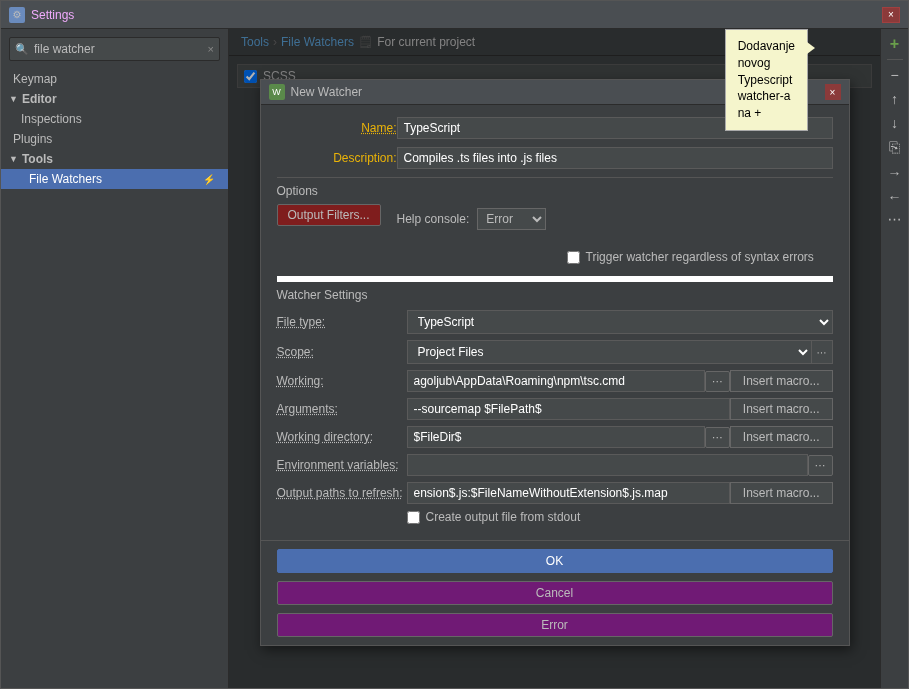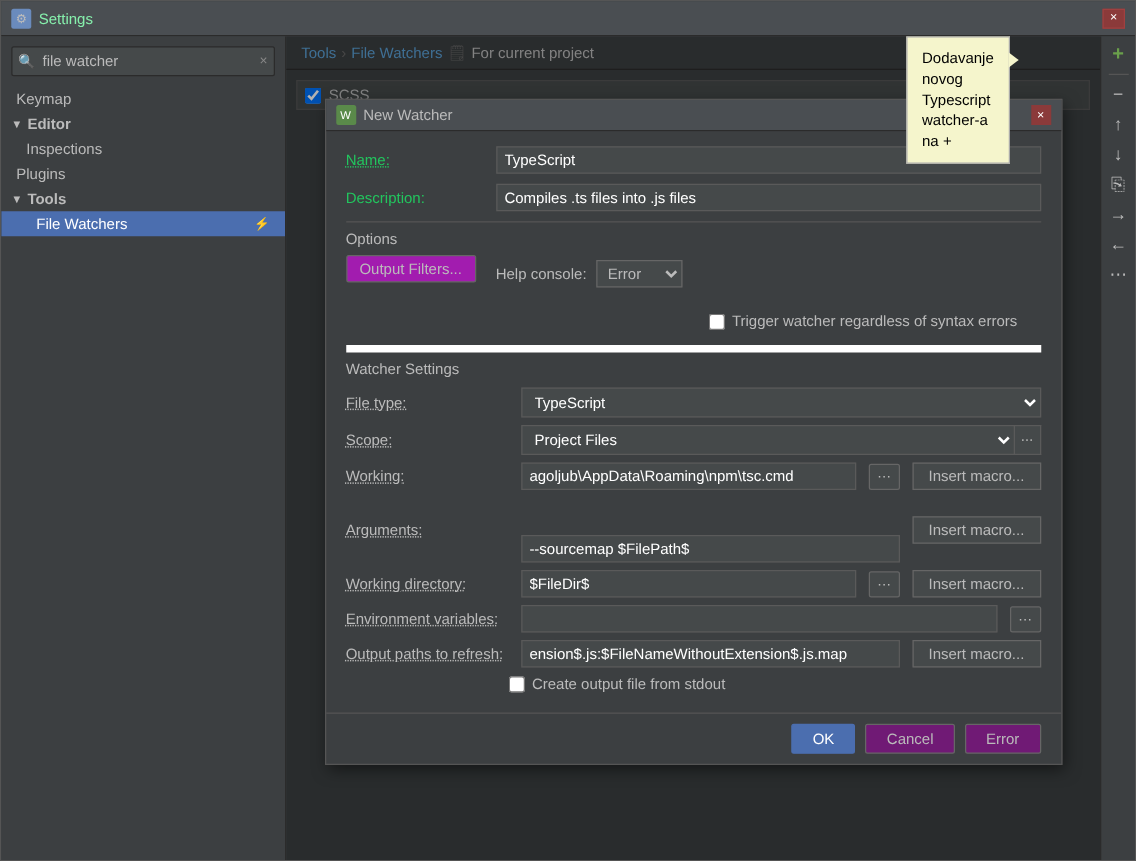--- a/index.html
+++ b/index.html
@@ -43,21 +43,21 @@
       width: 16px;
       height: 16px;
       background: #6a8bbd;
       border-radius: 2px;
       display: flex;
       align-items: center;
       justify-content: center;
       font-size: 10px;
     }
     .title-text {
-      color: #86efac;
+      color: #f0abfc;
       font-size: 12px;
     }
     .title-bar-close {
       width: 18px;
       height: 16px;
       background: #8b3a3a;
       border: 1px solid #a04040;
       display: flex;
       align-items: center;
       justify-content: center;
@@ -302,23 +302,24 @@
       padding: 12px 16px;
     }
 
     .form-row {
       display: flex;
       align-items: center;
       margin-bottom: 8px;
     }
     .form-label {
       width: 120px;
-      color: #22c55e;
+      color: #eab308;
       font-size: 12px;
       flex-shrink: 0;
+      text-align: right;
     }
     .form-label.underline {
       text-decoration: underline;
       text-decoration-style: dotted;
     }
     .form-input {
       flex: 1;
       background: #45494a;
       border: 1px solid #5a5a5a;
       color: #fff;
@@ -348,21 +349,21 @@
       accent-color: #4b6eaf;
       width: 13px;
       height: 13px;
     }
     .checkbox-label {
       color: #bbbbbb;
       font-size: 12px;
     }
 
     .output-filters-btn {
-      background: #a21caf;
+      background: #7f1d1d;
       border: 1px solid #666;
       color: #bbbbbb;
       padding: 3px 10px;
       font-size: 12px;
       cursor: pointer;
       border-radius: 2px;
       margin-bottom: 16px;
     }
 
     .show-console-row {
@@ -392,21 +393,21 @@
     .watcher-settings-title {
       color: #bbbbbb;
       font-size: 12px;
       margin-bottom: 8px;
     }
 
     .settings-row {
       display: flex;
       align-items: center;
       margin-bottom: 6px;
-      gap: 10px;
+      gap: 0;
     }
     .settings-label {
       width: 130px;
       color: #bbbbbb;
       font-size: 12px;
       flex-shrink: 0;
     }
     .settings-label.underline {
       text-decoration: underline;
       text-decoration-style: dotted;
@@ -439,20 +440,21 @@
       cursor: pointer;
       white-space: nowrap;
     }
 
     .dialog-footer {
       padding: 8px 16px;
       display: flex;
       justify-content: flex-end;
       gap: 8px;
       border-top: 1px solid #555;
+      flex-direction: column;
     }
     .dialog-btn {
       background: #701a75;
       border: 1px solid #666;
       color: #bbbbbb;
       padding: 4px 16px;
       font-size: 12px;
       cursor: pointer;
       border-radius: 2px;
     }
@@ -638,21 +640,21 @@
 
               <div class="settings-row">
                 <span class="settings-label underline">Working:</span>
                 <input type="text" class="settings-input" value="agoljub\AppData\Roaming\npm\tsc.cmd" style="flex: 1 1 0%;">
                 <button class="browse-btn">⋯</button>
                 <button class="insert-macro-btn">Insert macro...</button>
               </div>
 
               <div class="settings-row">
                 <span class="settings-label underline">Arguments:</span>
-                <input type="text" class="settings-input" value="--sourcemap $FilePath$" style="flex: 1 1 0%; margin-top: 30px;">
+                <input type="text" class="settings-input" value="--sourcemap $FilePath$" style="flex: 1 1 0%;">
                 <button class="insert-macro-btn">Insert macro...</button>
               </div>
 
               <div class="settings-row">
                 <span class="settings-label underline">Working directory:</span>
                 <input type="text" class="settings-input" value="$FileDir$" style="flex: 1 1 0%;">
                 <button class="browse-btn">⋯</button>
                 <button class="insert-macro-btn">Insert macro...</button>
               </div>
 

